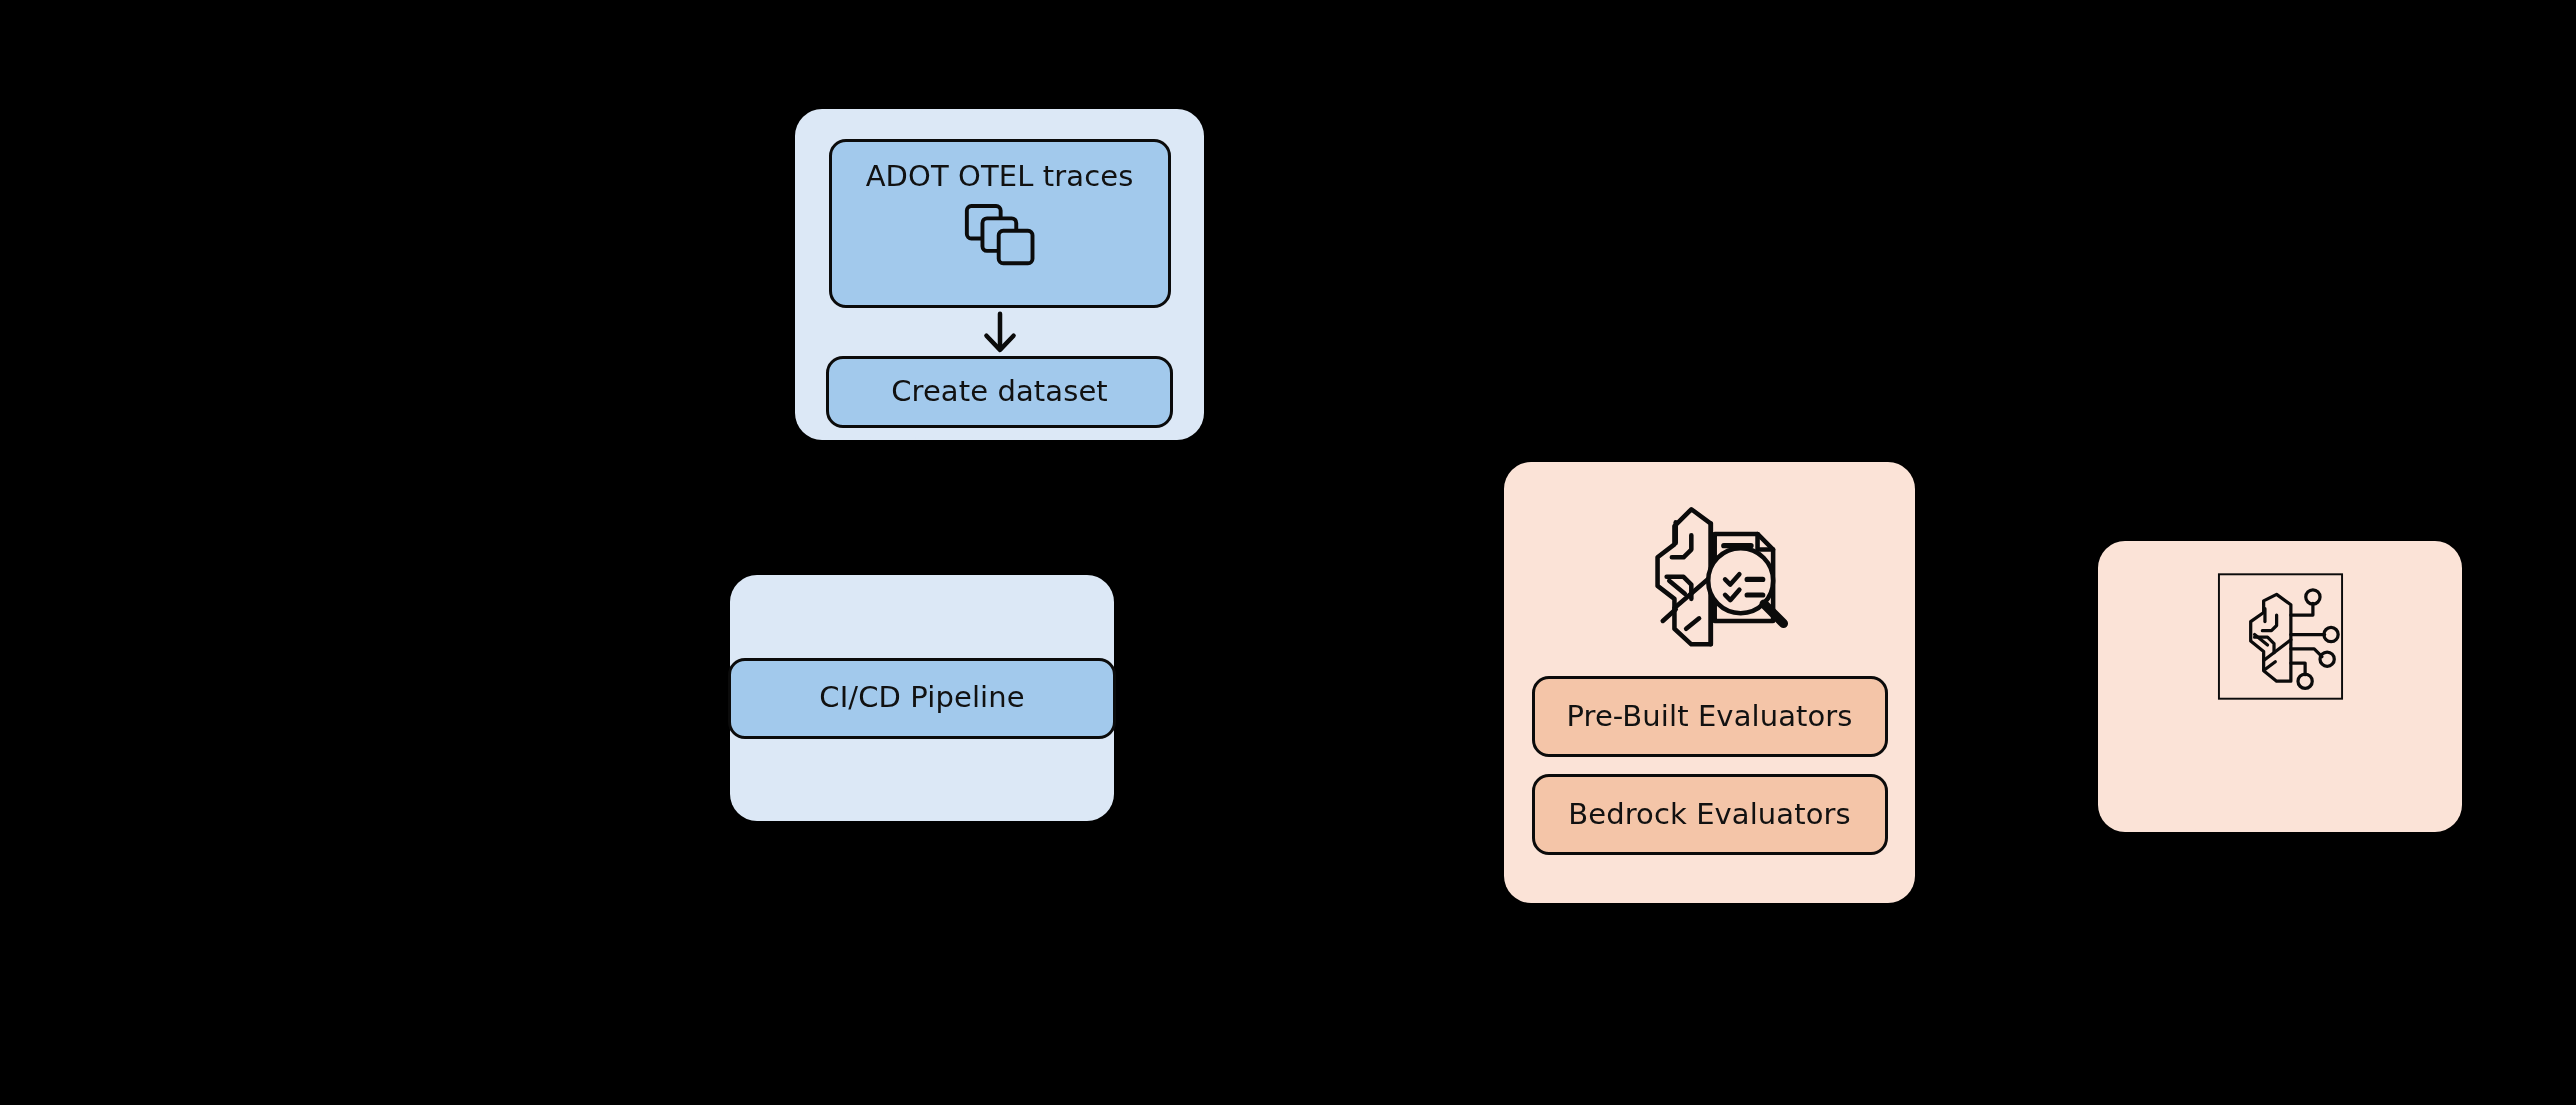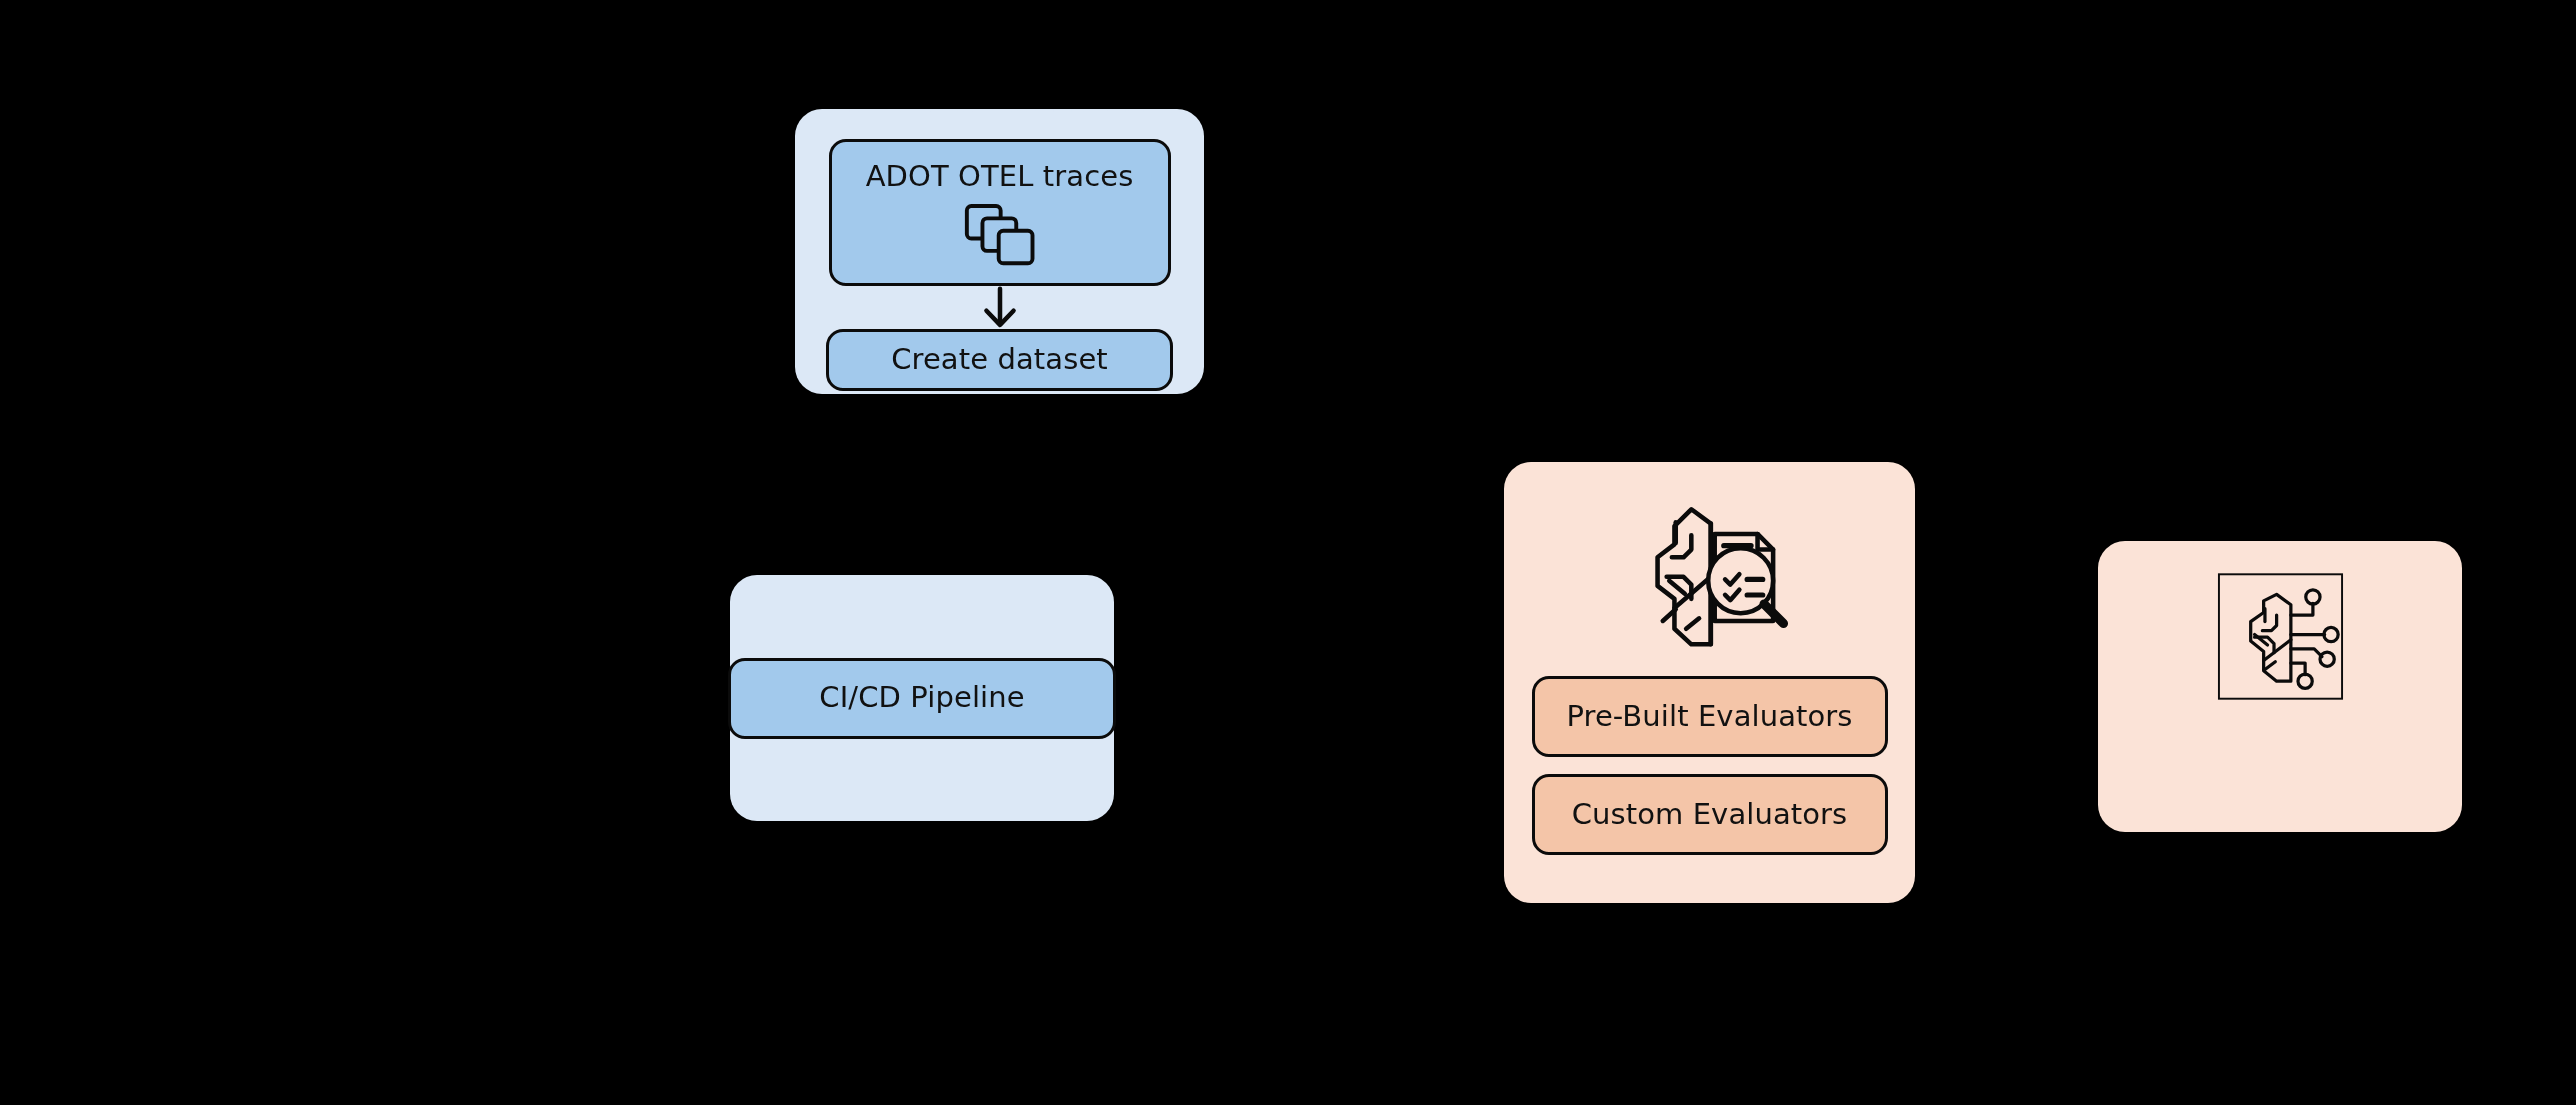--- a/index.html
+++ b/index.html
@@ -69,21 +69,21 @@
     font-size: 29px;
     line-height: 1.15;
     white-space: nowrap;
   }
 
   
   #group-traces {
     left: 795px;
     top: 109px;
     width: 409px;
-    height: 285px;
+    height: 331px;
     padding-top: 27px;
   }
   #node-adot-traces {
     width: 342px;
     height: 169px;
     justify-content: flex-start;
     padding-top: 18px;
     gap: 6.5px;
   }
   #arrow-traces-to-dataset {
@@ -227,21 +227,21 @@
           </g>
         </svg>
       </span>
     </div>
 
     <div class="node orange" id="node-prebuilt-evaluators">
       <div class="node-label">Pre-Built Evaluators</div>
     </div>
 
     <div class="node orange" id="node-custom-evaluators">
-      <div class="node-label">Custom Evaluators</div>
+      <div class="node-label">Bedrock Evaluators</div>
     </div>
   </div>
 
   <div class="group orange" id="group-bedrock">
 
     <div id="icon-bedrock-wrap">
       <span>
         <svg class="icon-svg" width="127" height="129" viewBox="0 0 196 198" aria-hidden="true">
           <rect x="3" y="3" width="190" height="192" fill="none" stroke="#0b0b0b" stroke-width="3"></rect>
           <g fill="none" stroke="#0b0b0b" stroke-width="5" stroke-linejoin="round" stroke-linecap="round">

